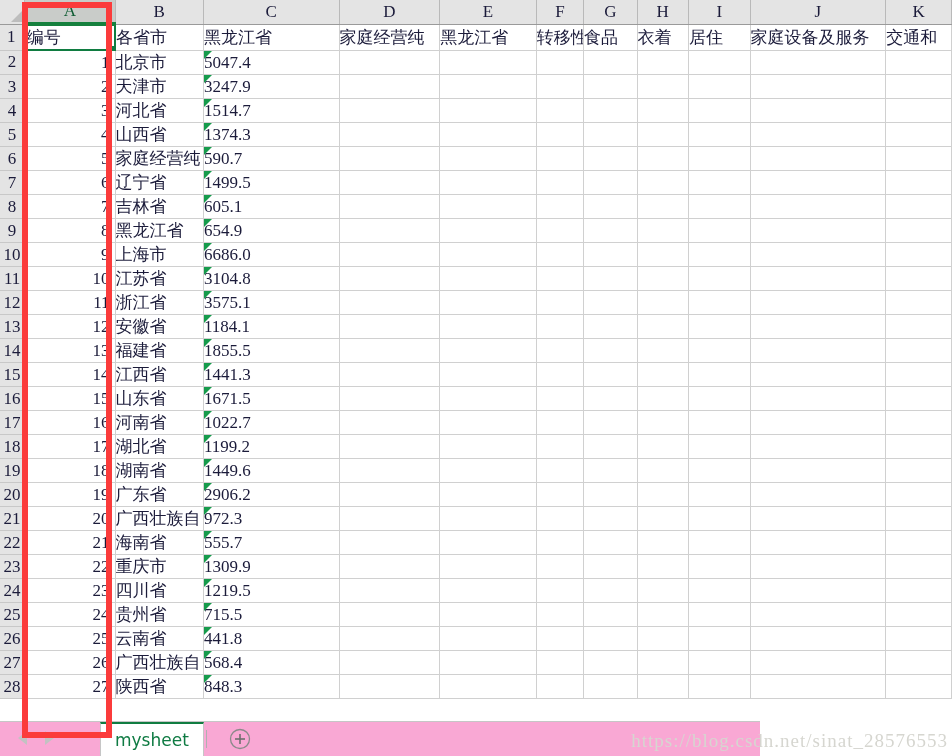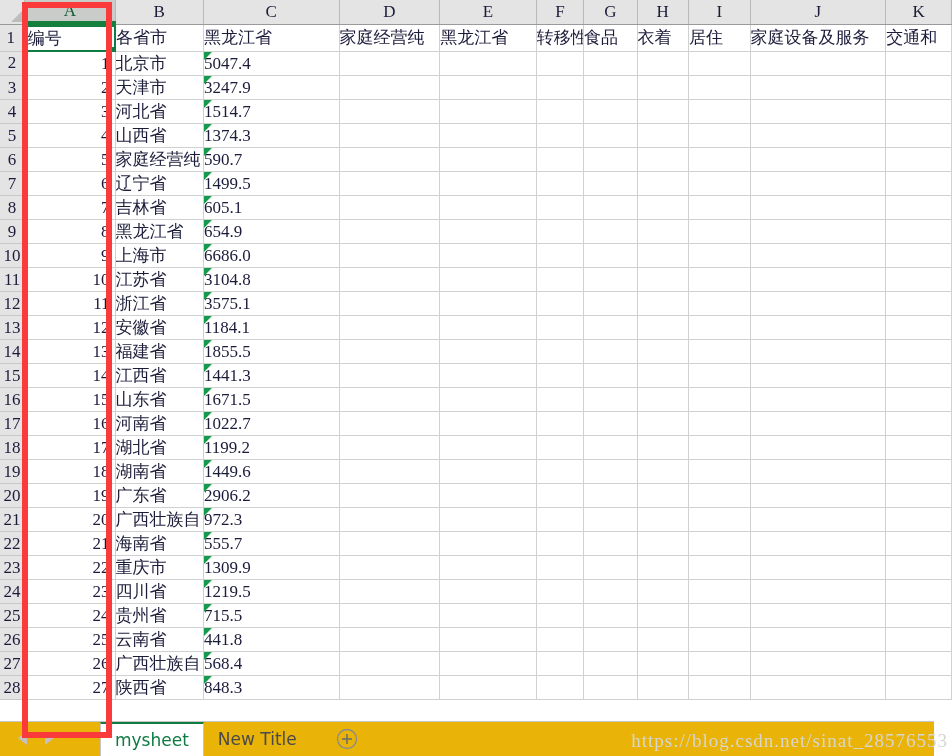--- a/index.html
+++ b/index.html
@@ -97,21 +97,21 @@
   .errmark {
     position: absolute;
     left: 0; top: 0;
     width: 0; height: 0;
     border-top: 8px solid #169b4c;
     border-right: 8px solid transparent;
   }
 
   
   .cell.selected {
-    border: 6px solid #15803d;
+    border: 4px solid #15803d;
     border-right: 2px solid #107c41;
     border-bottom: 2px solid #107c41;
   }
   .fillhandle {
     position: absolute;
     right: -3px; bottom: -3px;
     width: 5px; height: 5px;
     background: #107c41;
     border: 1px solid #ffffff;
   }
@@ -126,22 +126,22 @@
     border: 6px solid #fb3b3b;
     box-sizing: border-box;
     pointer-events: none;
     z-index: 40;
   }
 
   
   .tabbar {
     position: absolute;
     left: 0; bottom: 0;
-    width: 934px; height: 34px;
-    background: #eab308;
+    width: 760px; height: 34px;
+    background: #f9a8d4;
     border-top: 1px solid #c6c6c6;
     z-index: 20;
   }
   .navarrows {
     position: absolute;
     left: 18px; top: 9px;
     display: flex;
     gap: 18px;
     align-items: center;
   }
@@ -649,21 +649,20 @@
 
   <div class="annot-rect"></div>
 
   <div class="tabbar">
     <div class="navarrows">
       <span class="arrow-l"></span>
       <span class="arrow-r"></span>
     </div>
     <div class="tabs" id="tabs-slot">
         <div class="tab active">mysheet</div>
-        <div class="tab">New Title</div>
         <div class="tab-sep"></div>
         <div class="addbtn">
           <svg width="22" height="22" viewBox="0 0 22 22">
             <circle cx="11" cy="11" r="9.5" fill="none" stroke="#8a8a8a" stroke-width="1.3"></circle>
             <line x1="11" y1="6" x2="11" y2="16" stroke="#6f6f6f" stroke-width="1.6"></line>
             <line x1="6" y1="11" x2="16" y2="11" stroke="#6f6f6f" stroke-width="1.6"></line>
           </svg>
         </div>
       </div>
   </div>

